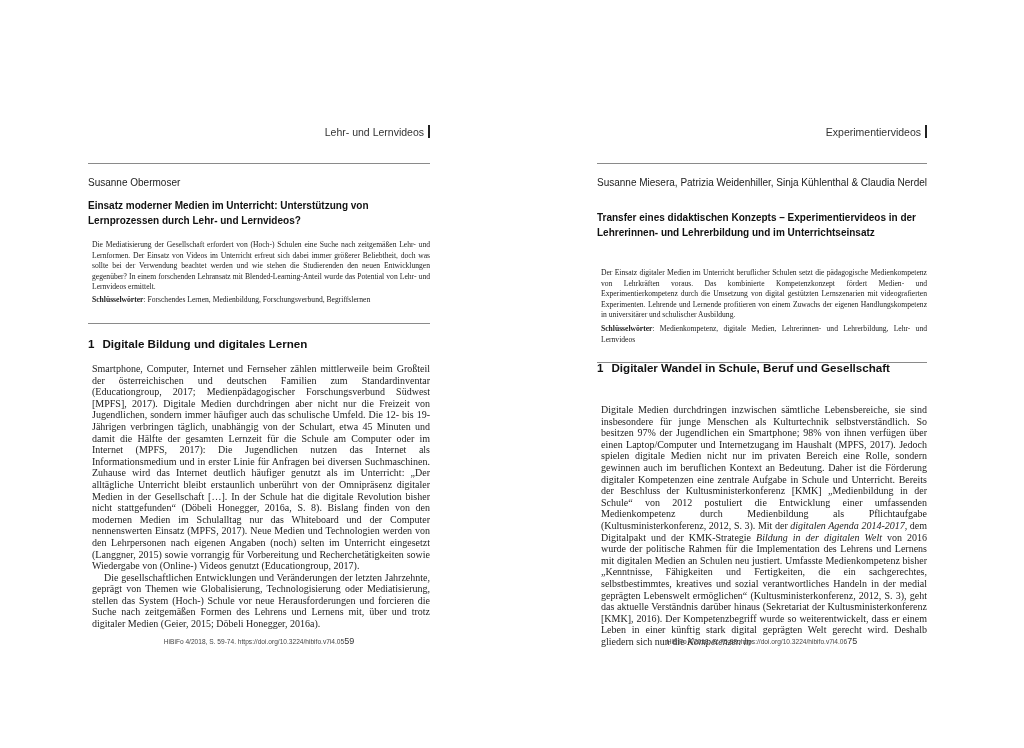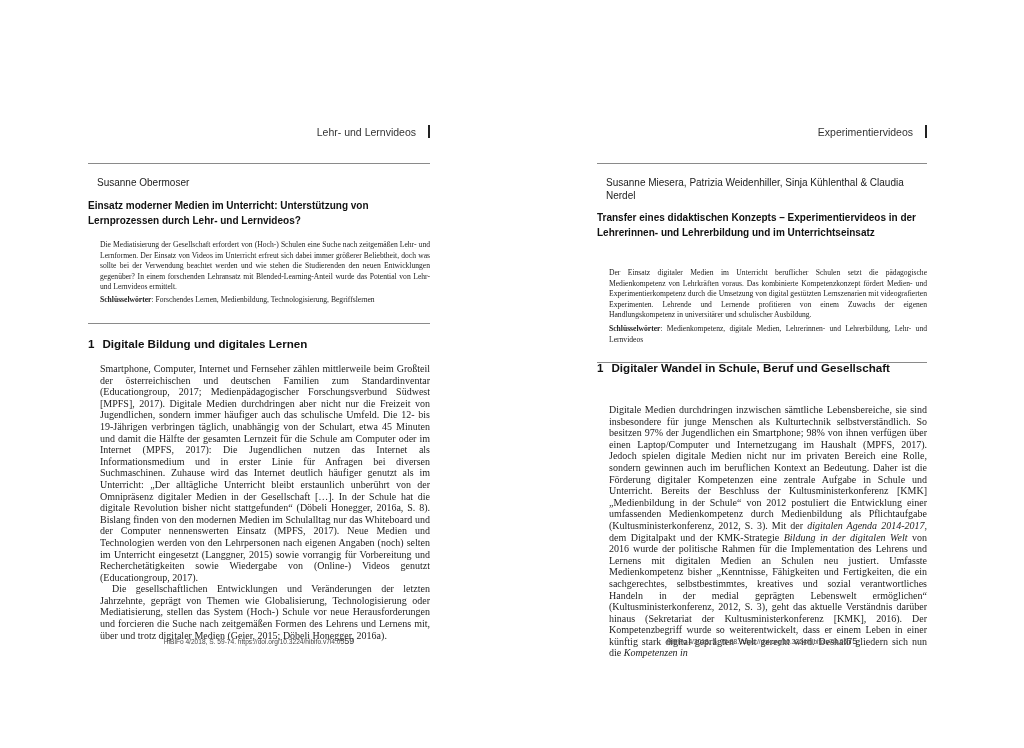--- a/index.html
+++ b/index.html
@@ -3,34 +3,34 @@
 <meta charset="utf-8">
 <style>
   html, body { margin: 0; padding: 0; background: #ffffff; }
   body { width: 1024px; height: 748px; position: relative; overflow: hidden; color: #1a1a1a; }
   .page { position: absolute; top: 0; }
   #page-left { left: 88px; width: 342px; }
   #page-right { left: 597px; width: 330px; }
   .running-head {
     position: absolute; top: 125px; right: 0;
     font-family: "Liberation Sans", sans-serif; font-size: 10.5px; color: #333;
-    display: flex; align-items: center; gap: 12px; white-space: nowrap;
+    display: flex; align-items: center; gap: 4px; white-space: nowrap;
   }
   .running-head .bar { display: inline-block; width: 2px; height: 13px; background: #222; }
   .rule { position: absolute; left: 0; right: 0; height: 0; border-top: 1px solid #8a8a8a; }
   .authors {
     position: absolute; left: 0; right: 0;
-    font-family: "Liberation Sans", sans-serif; font-size: 10px; line-height: 12.5px; color: #222; margin-left: 9px;
+    font-family: "Liberation Sans", sans-serif; font-size: 10px; line-height: 12.5px; color: #222;
   }
   .title {
     position: absolute; left: 0; right: 0;
     font-family: "Liberation Sans", sans-serif; font-weight: bold; font-size: 10px; line-height: 15px; color: #111;
   }
   .abstract, .keywords, .body-text {
-    position: absolute; left: 12px; right: 0;
+    position: absolute; left: 4px; right: 0;
     font-family: "Liberation Serif", serif; color: #222; text-align: justify;
   }
   .abstract { font-size: 7.6px; line-height: 10.5px; }
   .keywords { font-size: 7.6px; line-height: 10.5px; }
   .keywords b { font-weight: bold; margin-top: 8px; }
   .section-heading {
     position: absolute; left: 0; right: 0;
     font-family: "Liberation Sans", sans-serif; font-weight: bold; font-size: 11.6px; color: #111;
     white-space: nowrap;
   }
@@ -52,21 +52,21 @@
 <div class="page" id="page-left">
   <div class="running-head">
     <span>Lehr- und Lernvideos</span>
     <span class="bar"></span>
   </div>
   <div class="rule" style="top:163px;"></div>
   <div class="authors" style="top:177px;">Susanne Obermoser</div>
   <div class="title" style="top:198px;">Einsatz moderner Medien im Unterricht: Unterstützung von Lernprozessen durch Lehr- und Lernvideos?</div>
   <div class="abstract" style="top:240px;">Die Mediatisierung der Gesellschaft erfordert von (Hoch-) Schulen eine Suche nach zeitgemäßen Lehr- und Lernformen. Der Einsatz von Videos im Unterricht erfreut sich dabei immer größerer Beliebtheit, doch was sollte bei der Verwendung beachtet werden und wie stehen die Studierenden den neuen Entwicklungen gegenüber? In einem forschenden Lehransatz mit Blended-Learning-Anteil wurde das Potential von Lehr- und Lernvideos ermittelt.</div>
   <div class="keywords" style="top:295px;">
-    <b>Schlüsselwörter</b><span>: Forschendes Lernen, Medienbildung, Technologisierung, Begriffslernen</span>
+    <b>Schlüsselwörter</b><span>: Forschendes Lernen, Medienbildung, Forschungsverbund, Begriffslernen</span>
   </div>
   <div class="rule" style="top:323px;"></div>
   <div class="section-heading" style="top:337px;">
     <span class="num">1</span><span>Digitale Bildung und digitales Lernen</span>
   </div>
   <div class="body-text" style="top:363px;">
     <p>Smartphone, Computer, Internet und Fernseher zählen mittlerweile beim Großteil der österreichischen und deutschen Familien zum Standardinventar (Educationgroup, 2017; Medienpädagogischer Forschungsverbund Südwest [MPFS], 2017). Digitale Medien durchdringen aber nicht nur die Freizeit von Jugendlichen, sondern immer häufiger auch das schulische Umfeld. Die 12- bis 19-Jährigen verbringen täglich, unabhängig von der Schulart, etwa 45 Minuten und damit die Hälfte der gesamten Lernzeit für die Schule am Computer oder im Internet (MPFS, 2017): Die Jugendlichen nutzen das Internet als Informationsmedium und in erster Linie für Anfragen bei diversen Suchmaschinen. Zuhause wird das Internet deutlich häufiger genutzt als im Unterricht: „Der alltägliche Unterricht bleibt erstaunlich unberührt von der Omnipräsenz digitaler Medien in der Gesellschaft […]. In der Schule hat die digitale Revolution bisher nicht stattgefunden“ (Döbeli Honegger, 2016a, S. 8). Bislang finden von den modernen Medien im Schulalltag nur das Whiteboard und der Computer nennenswerten Einsatz (MPFS, 2017). Neue Medien und Technologien werden von den Lehrpersonen nach eigenen Angaben (noch) selten im Unterricht eingesetzt (Langgner, 2015) sowie vorrangig für Vorbereitung und Recherchetätigkeiten sowie Wiedergabe von (Online-) Videos genutzt (Educationgroup, 2017).</p>
     <p class="indent">Die gesellschaftlichen Entwicklungen und Veränderungen der letzten Jahrzehnte, geprägt von Themen wie Globalisierung, Technologisierung oder Mediatisierung, stellen das System (Hoch-) Schule vor neue Herausforderungen und forcieren die Suche nach zeitgemäßen Formen des Lehrens und Lernens mit, über und trotz digitaler Medien (Geier, 2015; Döbeli Honegger, 2016a).</p>
   </div>
   <div class="footer">

